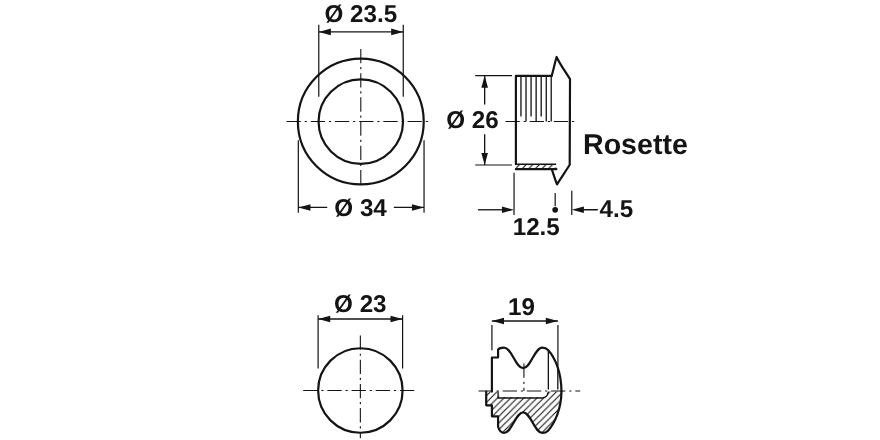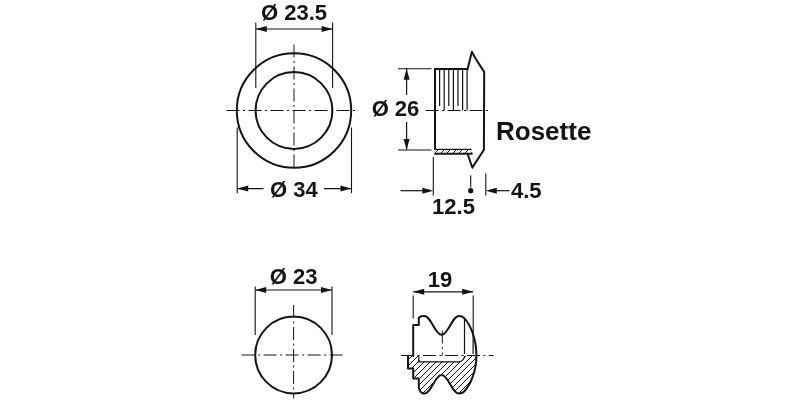--- a/index.html
+++ b/index.html
@@ -1,16 +1,16 @@
 <!DOCTYPE html>
 <html><head>
 <meta charset="utf-8">
 <style>
   html,body{margin:0;padding:0;background:#fff;}
-  .stage{width:644px;height:400px;background:#ffffff;position:relative;overflow:hidden;}
+  .stage{width:644px;height:400px;background:#ffffff;position:relative;overflow:hidden;margin-left:34px;}
   svg{display:block;}
   text{font-family:"Liberation Sans","DejaVu Sans",sans-serif;font-weight:700;fill:#141414;}
   .dimtext{font-size:22px;}
   .parttext{font-size:26px;}
   .outline{stroke:#141414;stroke-width:2;fill:none;stroke-linejoin:round;stroke-linecap:round;}
   .thin{stroke:#141414;stroke-width:1.2;fill:none;}
   .ext{stroke:#141414;stroke-width:1.1;fill:none;}
   .cline{stroke:#141414;stroke-width:1;fill:none;stroke-dasharray:13 3.5 2 3.5;}
   .arrow{fill:#141414;stroke:none;}
 </style>

